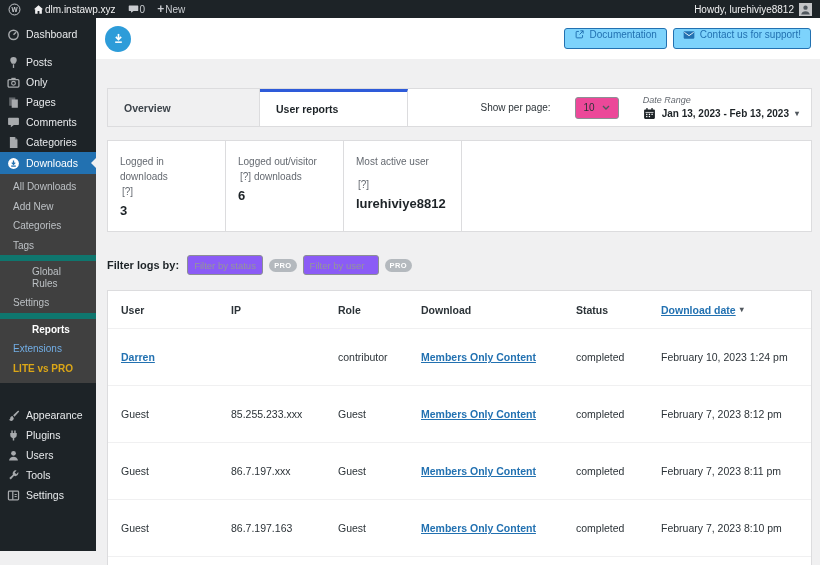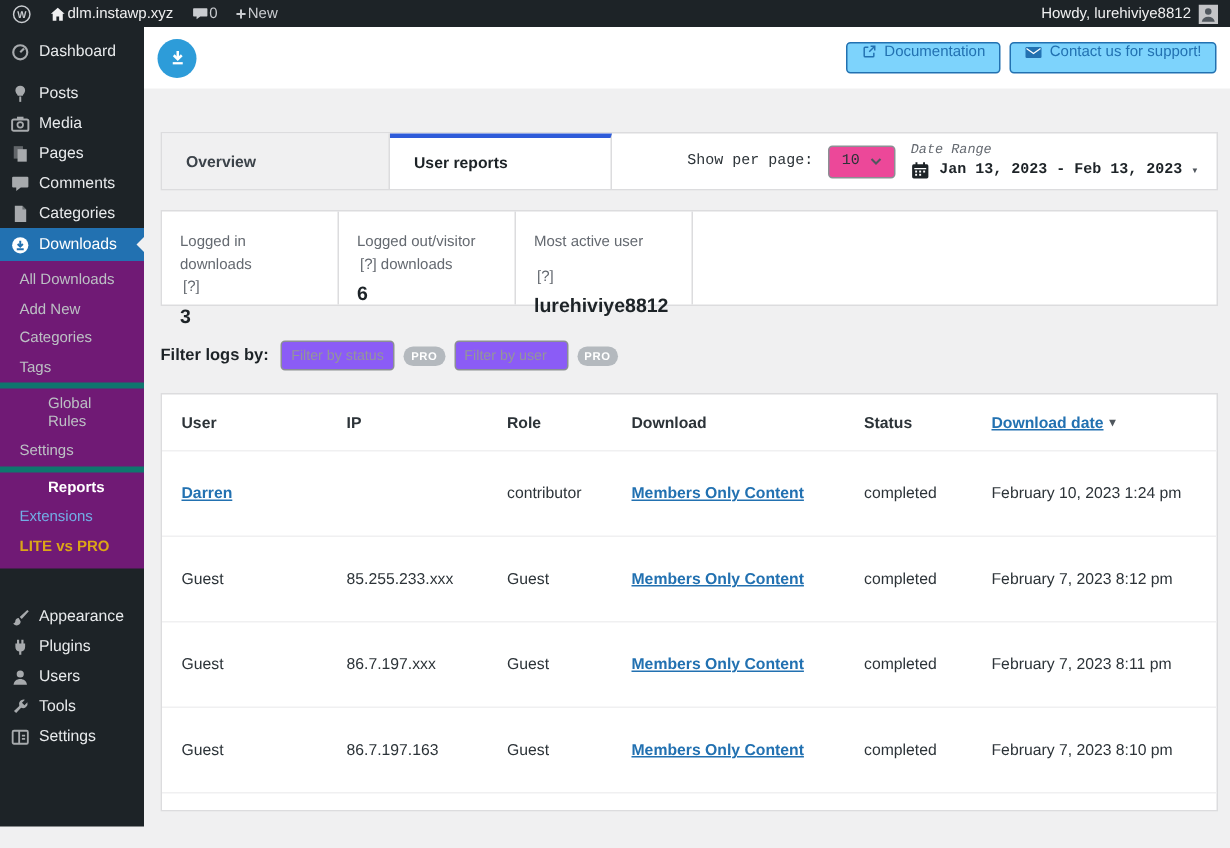--- a/index.html
+++ b/index.html
@@ -19,23 +19,23 @@
   .sidebar { position:absolute; top:18px; left:0; bottom:14px; width:96px; background:#1d2327;
     color:#e8eaec; font-size:10.5px; overflow:hidden; }
   .menu-item { display:flex; align-items:center; gap:6px; padding:0 7px; height:20px; cursor:pointer; position:relative; }
   .menu-item .ico { width:13px; height:13px; flex:0 0 13px; color:#a7aaad; display:flex; align-items:center; }
   .menu-item .ico svg { width:13px; height:13px; }
   .menu-item.active { background:#2271b1; color:#fff; height:22px; }
   .menu-item.active .ico { color:#fff; }
   .menu-item.active::after { content:""; position:absolute; right:0; top:50%; margin-top:-5px;
     border:5px solid transparent; border-right-color:#f0f0f1; }
   .sp8 { height:8px; } .sp6 { height:6px; } .sp22 { height:22px; }
-  .submenu { background:#701a75; padding:3px 0 5px; font-size:10px; }
+  .submenu { background:#404040; padding:3px 0 5px; font-size:10px; }
   .submenu-item { padding:4px 7px 4px 13px; color:#bcc0c4; cursor:pointer; line-height:1.15; }
-  .submenu-item.sep { border-top:4px solid #0f766e; padding-top:5px;padding-left:32px; }
+  .submenu-item.sep { border-top:6px solid #0f766e; padding-top:5px;padding-left:32px; }
   .submenu-item.current { color:#fff; font-weight:bold; }
   .submenu-item.ext { color:#72aee6; }
   .submenu-item.pro { color:#dba617; font-weight:bold; }
   .collapse-item { margin-top:22px; }
   .collapse-item, .collapse-item .ico { color:#a7aaad; }
 
   
   .content { position:absolute; left:96px; top:18px; right:0; bottom:0; background:#f0f0f1; overflow:hidden; }
   .topbar { height:41px; background:#fff; display:flex; align-items:center; padding:0 9px; }
   .dlm-logo { width:26px; height:26px; border-radius:50%; background:#2d9cd9; display:flex;
@@ -44,31 +44,31 @@
   .btn { display:flex; align-items:flex-start; gap:5px; border:1px solid #2271b1; color:#2271b1;
     background:#7dd3fc; border-radius:3px; padding:0 9px; height:21px; font-size:10px; cursor:pointer; white-space:nowrap; }
 
   .main { padding:29px 8px 0 11px; }
 
   
   .tabs-row { display:flex; align-items:stretch; background:#fff; height:39px; border:1px solid #dcdcde; }
   .tab { display:flex; align-items:center; padding:0 16px; font-weight:bold; font-size:10.5px; cursor:pointer; }
   .tab.overview { width:152px; background:#f0f0f1; border-right:1px solid #dcdcde; color:#3c434a; }
   .tab.active { width:148px; background:#fff; border-top:3px solid #2e5bd9; border-right:1px solid #dcdcde; color:#1d2327; }
-  .tabs-controls { margin-left:auto; display:flex; align-items:center; gap:10px; padding-right:12px;font-family:Liberation Mono, monospace; }
+  .tabs-controls { margin-left:auto; display:flex; align-items:center; gap:24px; padding-right:12px; }
   .pp-label { font-size:10px; color:#2c3338; }
   .pp-select { display:flex; align-items:center; gap:7px; border:1px solid #8c8f94; border-radius:3px;
     height:22px; padding:0 8px; font-size:10px; background:#ec4899; cursor:pointer; color:#2c3338; }
   .daterange { display:flex; flex-direction:column; align-items:flex-start; cursor:pointer; }
   .dr-label { font-style:italic; font-size:9px; color:#646970; margin-bottom:2px; }
   .dr-row { display:flex; align-items:center; gap:6px; font-size:10px; color:#1d2327; font-weight:bold; }
   .dr-caret, .sort-caret { color:#50575e; font-size:8px; }
 
   
-  .stats-row { display:flex; background:#fff; border:1px solid #dcdcde; height:64px; margin-top:13px; }
+  .stats-row { display:flex; background:#fff; border:1px solid #dcdcde; height:92px; margin-top:13px; }
   .stat-card { width:118px; border-right:1px solid #dcdcde; padding:13px 12px 0; font-size:10px;
     color:#646970; line-height:1.5; }
   .stat-card.empty { flex:1; border-right:none; }
   .stat-help { color:#646970; cursor:pointer; padding-left:2px; }
   .stat-value { font-size:13px; font-weight:bold; color:#1d2327; margin-top:2px; }
 
   
   .filter-row { display:flex; align-items:center; gap:6px; margin-top:23px; }
   .filter-label { font-weight:bold; font-size:11px; color:#1d2327; margin-right:2px; }
   .filter-input { width:76px; height:20px; border:1px solid #8c8f94; border-radius:3px; background:#8b5cf6;
@@ -150,21 +150,21 @@
     <span>Posts</span>
   </div>
   <div class="menu-item">
     <span class="ico">
         <svg viewBox="0 0 18 18">
           <rect x="1.5" y="5" width="15" height="10.5" rx="1.5" fill="none" stroke="currentColor" stroke-width="1.8"></rect>
           <circle cx="9" cy="10" r="2.6" fill="none" stroke="currentColor" stroke-width="1.6"></circle>
           <rect x="6" y="2.5" width="6" height="3" fill="currentColor"></rect>
         </svg>
       </span>
-    <span>Media</span>
+    <span>Only</span>
   </div>
   <div class="menu-item">
     <span class="ico">
         <svg viewBox="0 0 18 18">
           <rect x="3" y="2" width="8.5" height="11.5" fill="currentColor" opacity=".5"></rect>
           <rect x="6.5" y="4.8" width="8.5" height="11.5" fill="currentColor"></rect>
         </svg>
       </span>
     <span>Pages</span>
   </div>

